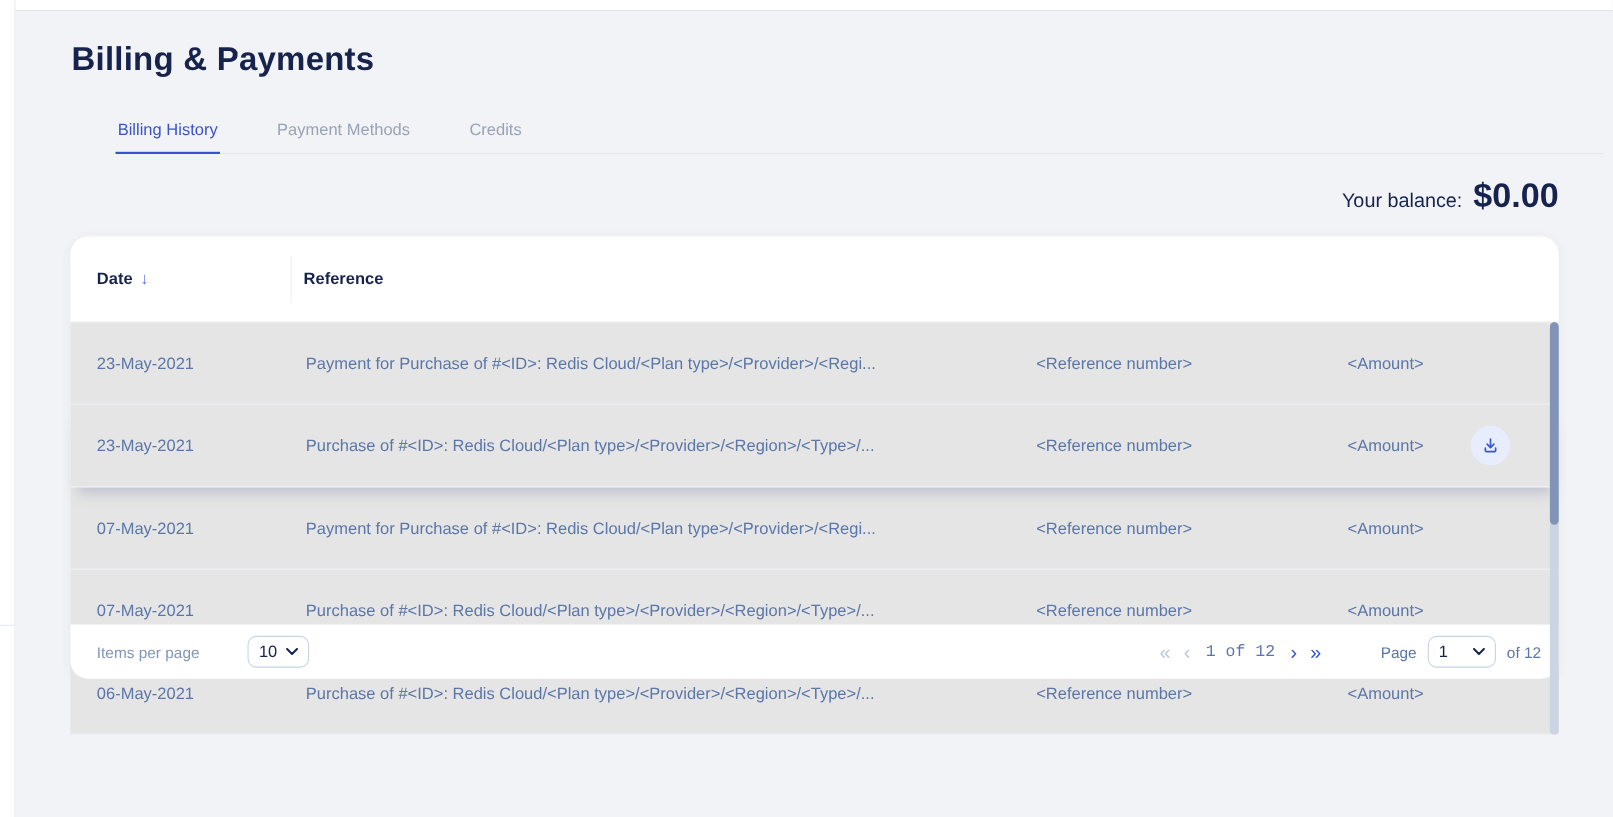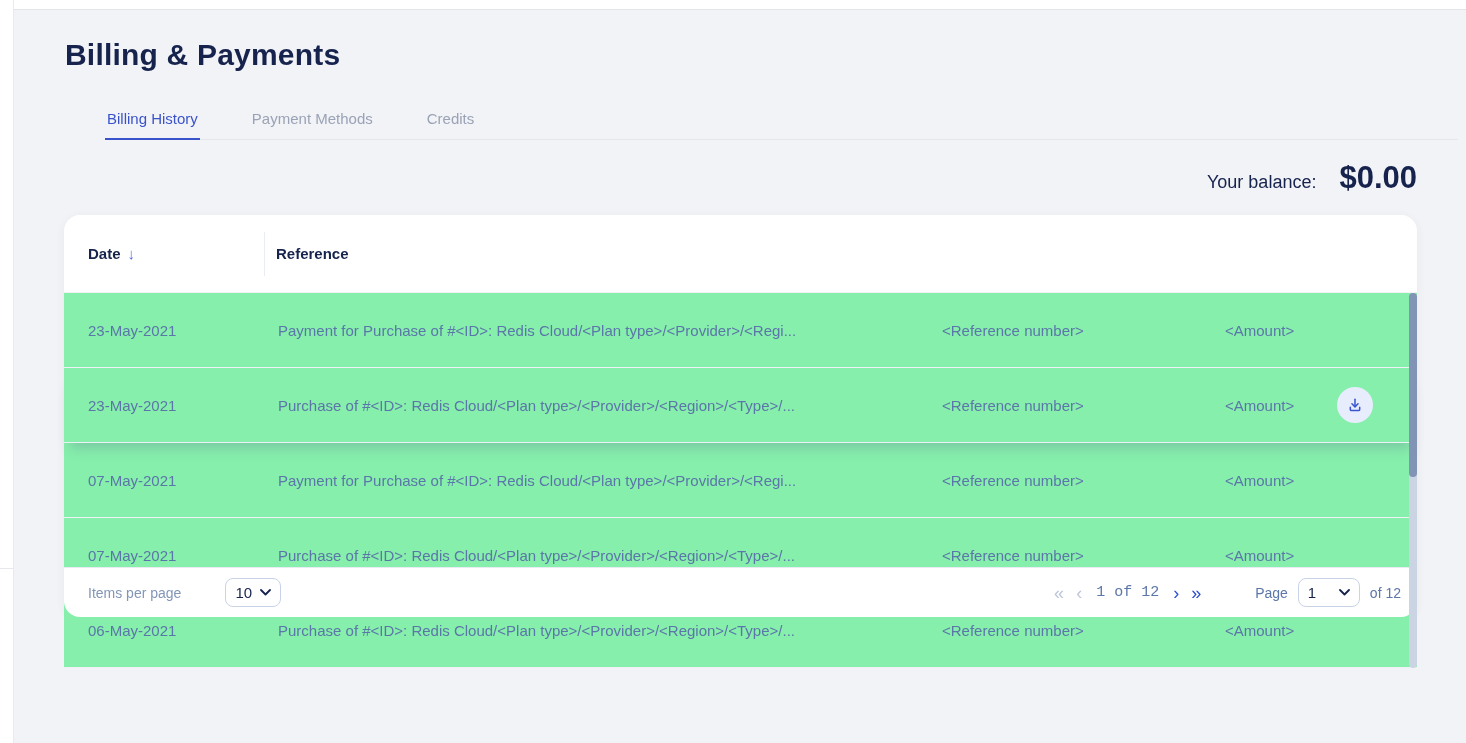--- a/index.html
+++ b/index.html
@@ -27,21 +27,21 @@
   
   .tabs { position:absolute; left:65px; top:108px; width:1353px;
     display:flex; gap:50px; border-bottom:1px solid var(--divider,#e4e6ec);margin-left:40px; }
   .tab { font-size:15px; padding:2px 2px 11px 2px; color:var(--tab_inactive,#9aa2b6);
     cursor:pointer; margin-bottom:-1px; }
   .tab.active { color:var(--accent,#3a53cb); border-bottom:2px solid var(--accent,#3a53cb);
     font-weight:normal; }
 
   
   .balance { position:absolute; right:49px; top:160px; display:flex;
-    align-items:baseline; gap:23px;justify-content:space-between; }
+    align-items:baseline; gap:10px;justify-content:space-between; }
   .balance-label { font-size:18px; color:var(--navy,#16234d); }
   .balance-value { font-size:31px; font-weight:bold; color:var(--navy,#16234d); }
 
   
   .card { position:absolute; left:64px; top:215px; width:1353px; height:402px;
     background:var(--card,#ffffff); border-radius:16px;
     box-shadow:0 2px 10px rgba(60,72,100,.06); }
 
   .t-head { display:flex; height:78px; align-items:center;
     border-bottom:1px solid #f0f2f6; font-weight:bold; font-size:15px;
@@ -53,21 +53,21 @@
   .c-amount { width:204px; padding-left:12px; }
   .t-head .t-cell { position:relative; height:44px; line-height:44px; }
   .t-head .c-desc::before, .t-head .c-ref::before, .t-head .c-amount::before {
     content:""; position:absolute; left:0; top:0; width:1px; height:44px;
     background:#e9ecf2; }
   .sort-icon { color:#5b6fe0; font-size:15px; margin-left:7px; }
 
   .t-body { position:relative; height:375px; }
   .t-row { display:flex; align-items:center; height:75px; font-size:15px;
     color:var(--slate,#5b76a8); border-bottom:1px solid var(--row_line,#eef1f6);
-    position:relative; background:#86efac; }
+    position:relative; background:#e5e5e5; }
   .t-row.hovered { box-shadow:0 12px 12px -7px rgba(86,102,138,.28); z-index:2; }
   .download-btn { position:absolute; right:44px; top:50%; transform:translateY(-50%);
     width:36px; height:36px; border-radius:50%; background:var(--download_bg,#e7edfc);
     display:flex; align-items:center; justify-content:center; cursor:pointer; }
 
   
   .v-scrollbar { position:absolute; right:0; top:78px; width:8px; height:375px;
     background:var(--track,#cbd4e3); border-radius:4px; z-index:3; }
   .v-thumb { position:absolute; top:0; left:0; width:8px; height:184px;
     background:var(--thumb,#8194b5); border-radius:4px; }

